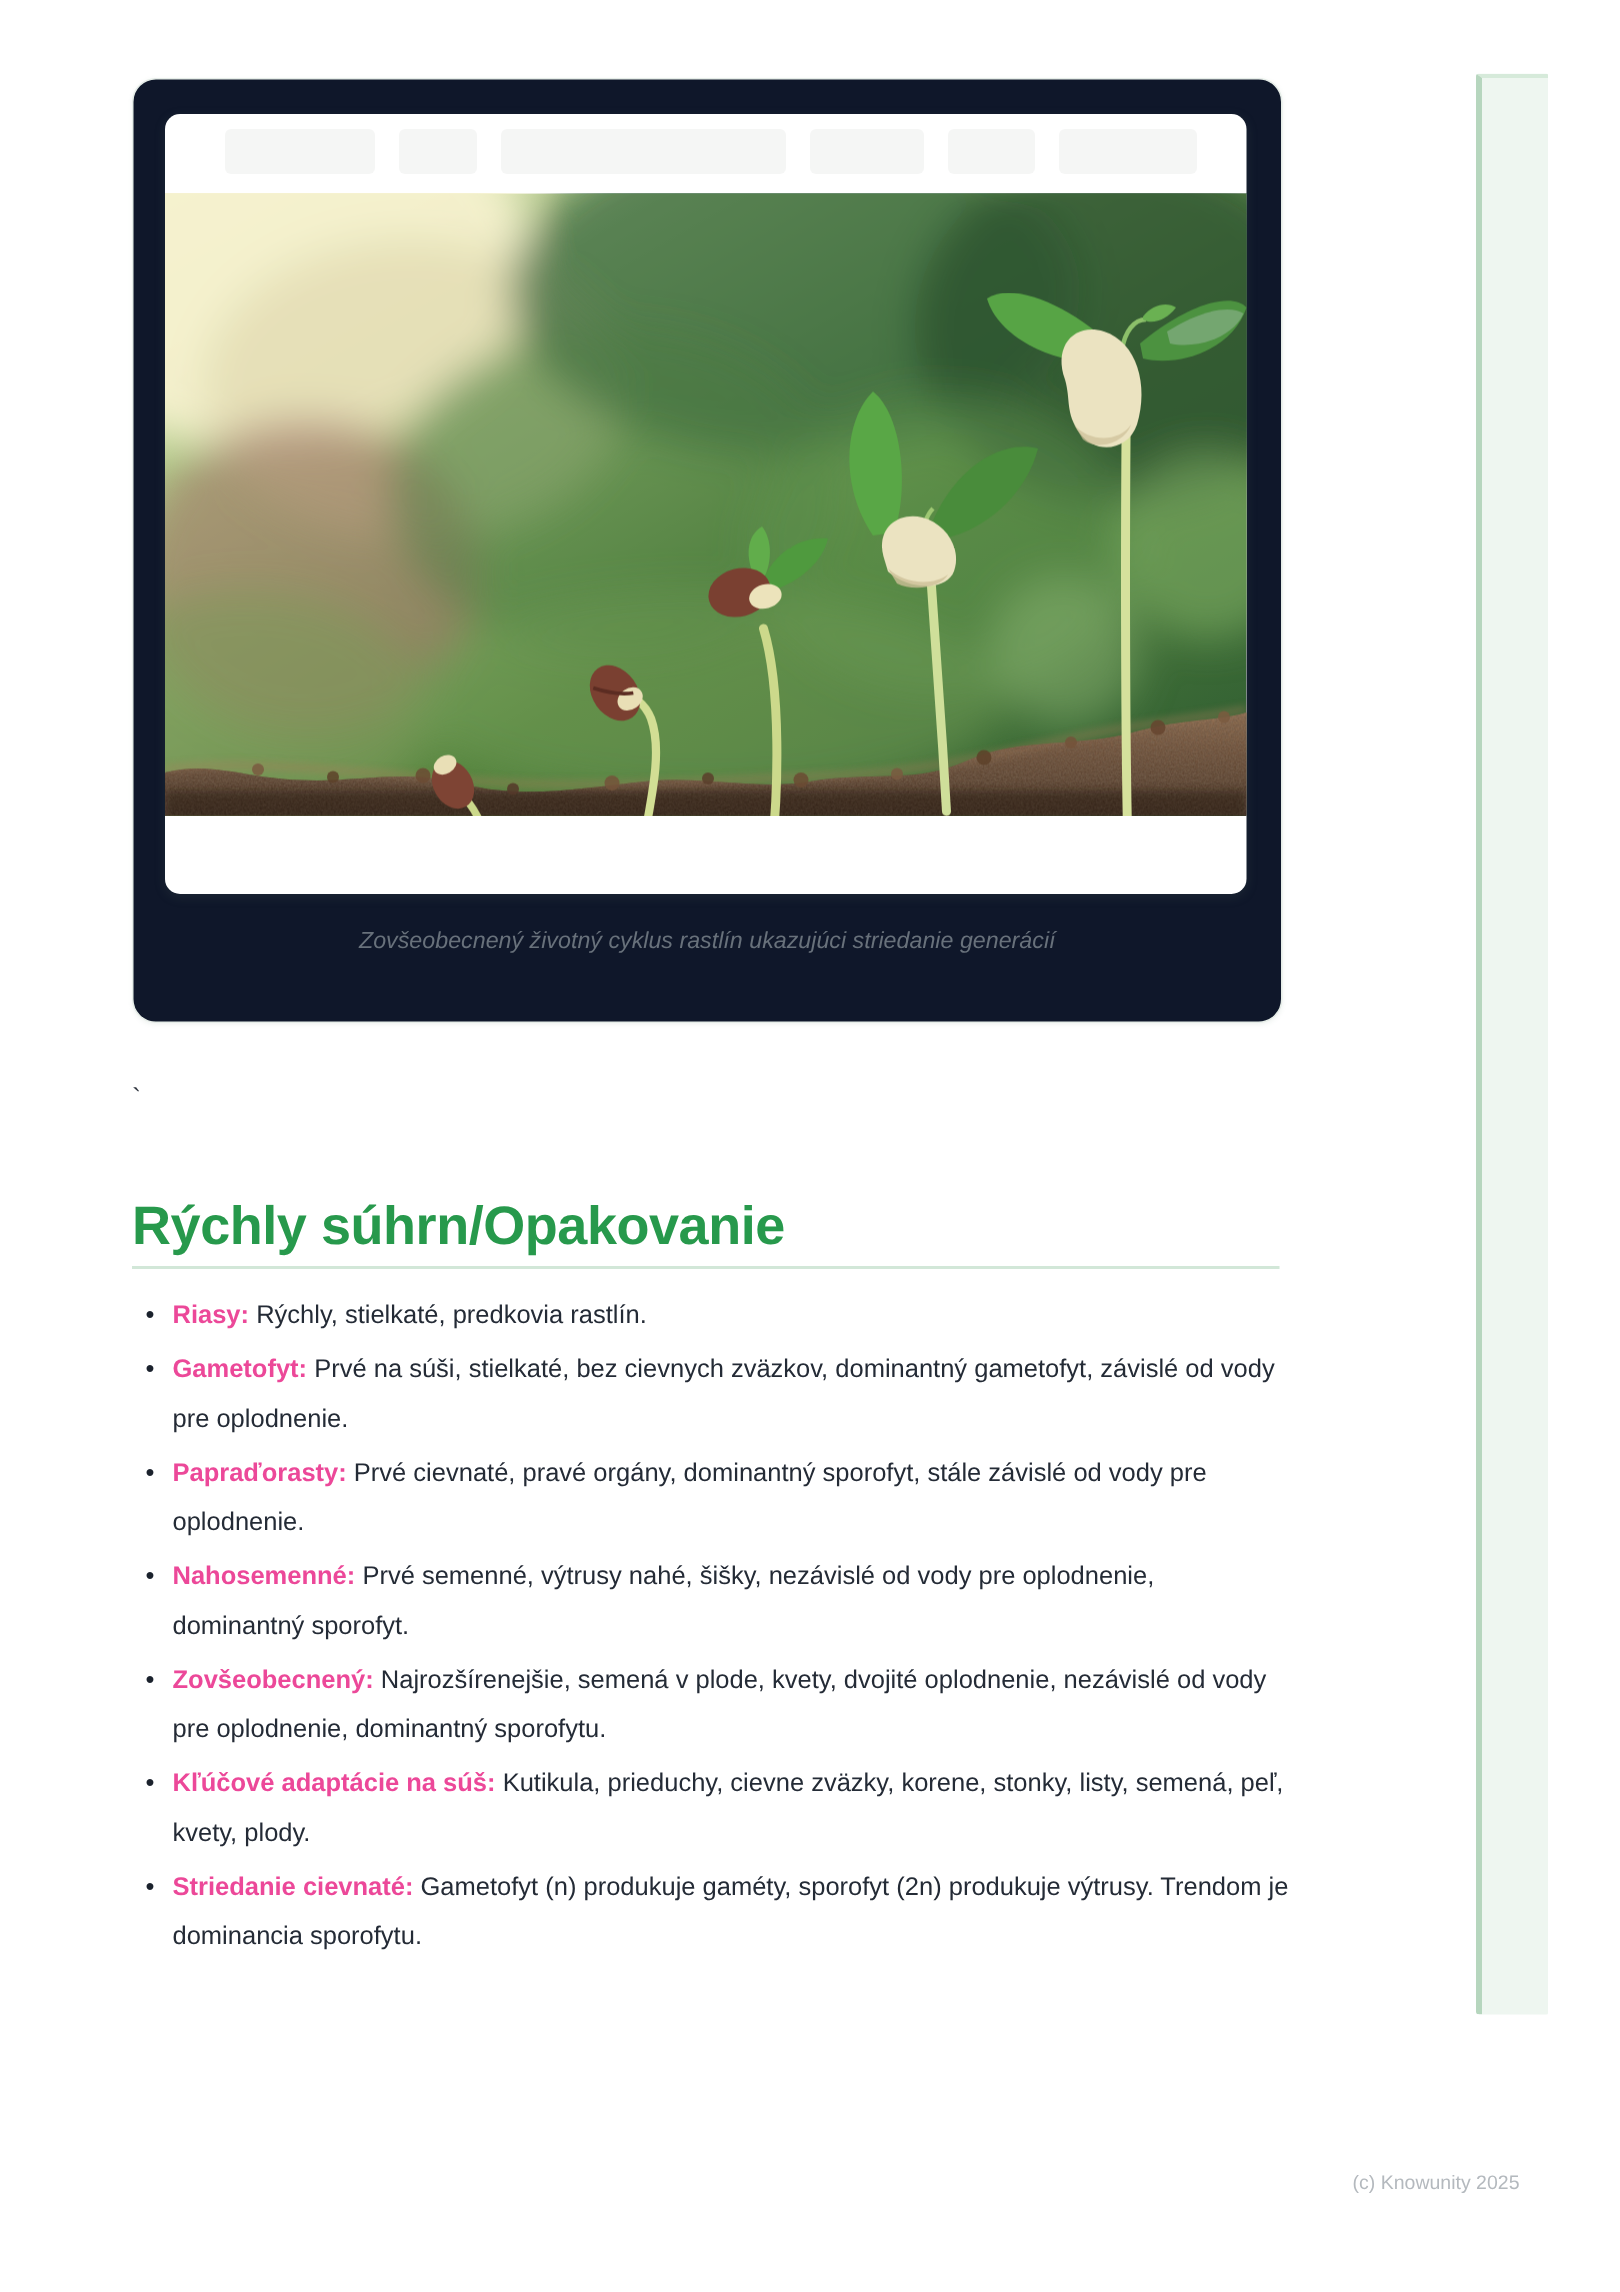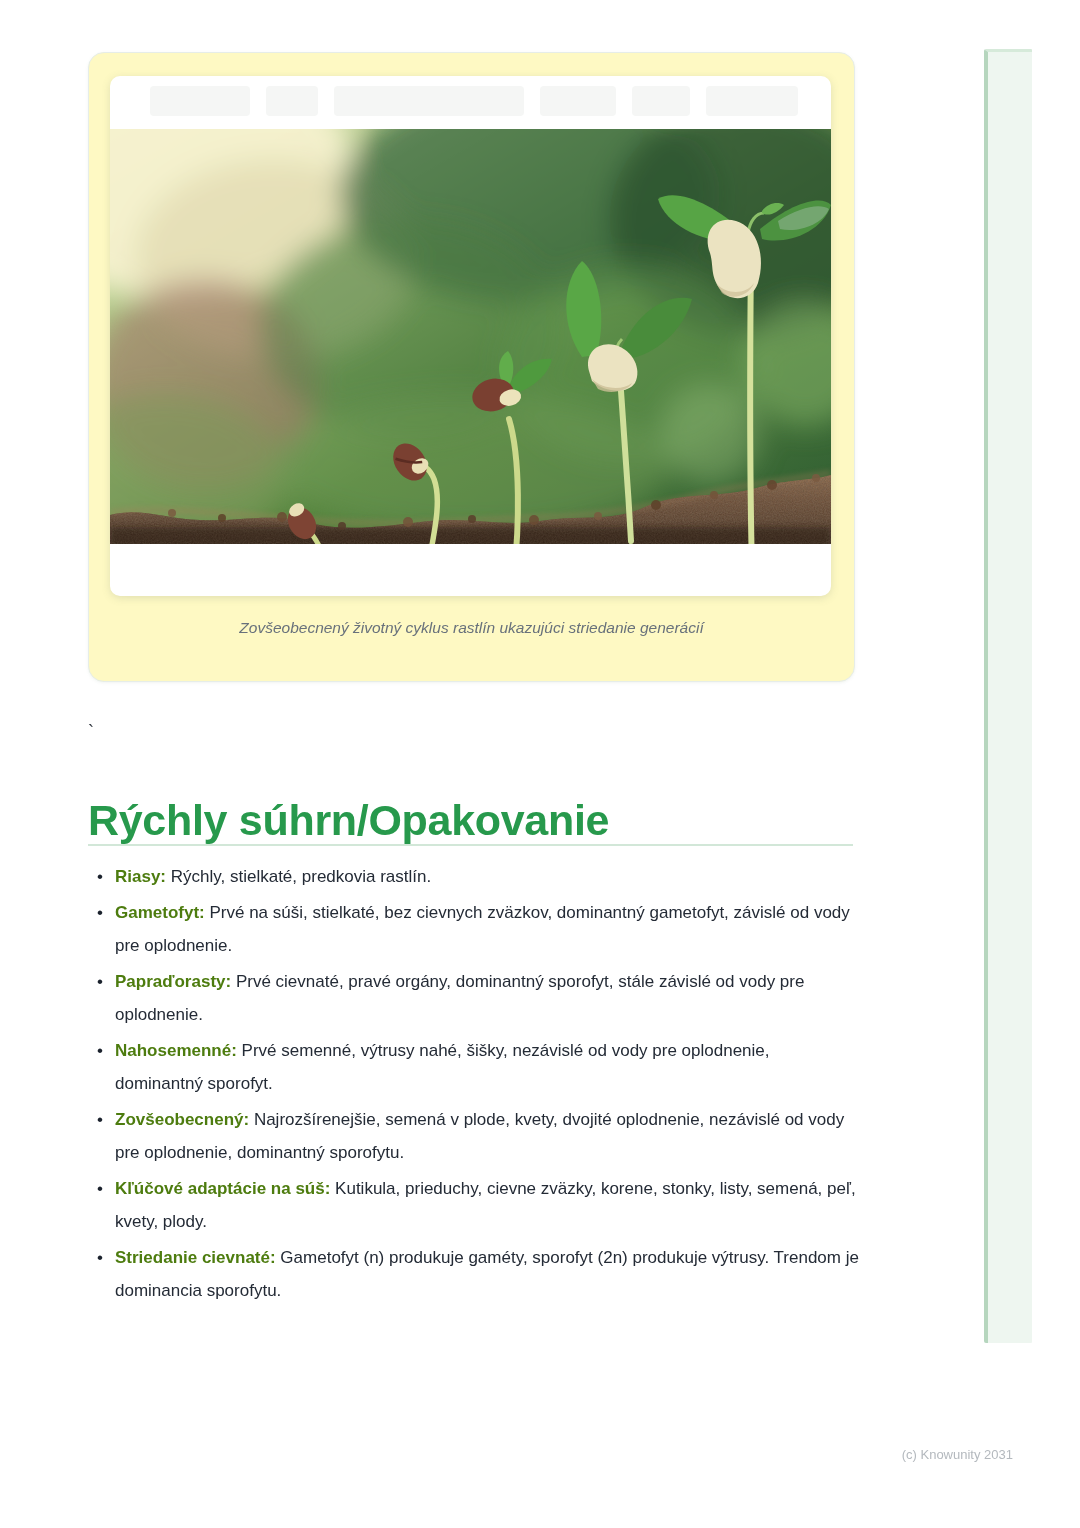--- a/index.html
+++ b/index.html
@@ -1,46 +1,46 @@
 <!DOCTYPE html>
 <html><head>
 <meta charset="utf-8">
 <style>
   html,body{margin:0;padding:0;background:#ffffff;}
   .page{position:relative;width:1080px;height:1528px;background:#ffffff;overflow:hidden;
         font-family:"Liberation Sans","DejaVu Sans",sans-serif;color:#242b36;}
 
   
   .figure-card{position:absolute;left:88px;top:52px;width:765px;height:628px;
-    background:#fef9c3;border:1px solid #e6ede8;border-radius:16px;
+    background:#0f172a;border:1px solid #e6ede8;border-radius:16px;
     box-shadow:0 1px 3px rgba(140,165,150,.12);}
   .photo-card{position:absolute;left:21px;top:23px;width:721px;height:520px;
     background:#ffffff;border-radius:10px;overflow:hidden;
     box-shadow:0 2px 8px rgba(90,110,100,.18);}
   .ghost-row{position:absolute;left:0;top:10px;width:100%;height:32px;}
   .ghost{position:absolute;top:0;height:30px;border-radius:4px;background:#3a4a44;opacity:.05;}
   .photo{position:absolute;left:0;top:53px;width:721px;height:415px;}
   .figure-caption{position:absolute;left:0;top:566px;width:100%;text-align:center;
     font-style:italic;font-size:15.5px;color:#68717b;}
 
   
   .stray{position:absolute;left:88px;top:722px;font-size:18px;color:#30363f;line-height:20px;}
 
   
   .section-title{position:absolute;left:88px;top:796px;margin:0;
-    font-size:43px;font-weight:700;letter-spacing:-.3px;color:#27994c;}
+    font-size:36px;font-weight:700;letter-spacing:-.3px;color:#27994c;}
   .section-divider{position:absolute;left:88px;top:844px;width:765px;height:2px;
     background:#d2e7d8;border:none;}
 
   
   .summary-list{position:absolute;left:88px;top:860px;width:772px;margin:0;padding:0;
     list-style:none;font-size:17px;line-height:33px;color:#242b36;}
   .summary-list li{position:relative;padding-left:27px;margin:0 0 3px 0;}
   .summary-list li .bullet{position:absolute;left:9px;top:0;font-size:17px;color:#1b222d;}
-  .term{font-weight:700;color:#4d7c0f;}
+  .term{font-weight:700;color:#ec4899;}
 
   
   .footer-copyright{position:absolute;right:67px;top:1447px;font-size:13px;color:#b4b9be;}
 
   
   .scrollbar-track{position:absolute;left:984px;top:49px;width:44px;height:1291px;
     background:#eef6f0;border-left:4px solid #b6d6be;border-top:3px solid #d6eada;
     border-radius:2px 1px 1px 2px;}
 </style>
 </head>
@@ -189,17 +189,17 @@
   <ul class="summary-list">
     <li><span class="bullet">•</span><span class="term">Riasy:</span> <span>Rýchly, stielkaté, predkovia rastlín.</span></li>
     <li><span class="bullet">•</span><span class="term">Gametofyt:</span> <span>Prvé na súši, stielkaté, bez cievnych zväzkov, dominantný gametofyt, závislé od vody pre oplodnenie.</span></li>
     <li><span class="bullet">•</span><span class="term">Papraďorasty:</span> <span>Prvé cievnaté, pravé orgány, dominantný sporofyt, stále závislé od vody pre oplodnenie.</span></li>
     <li><span class="bullet">•</span><span class="term">Nahosemenné:</span> <span>Prvé semenné, výtrusy nahé, šišky, nezávislé od vody pre oplodnenie, dominantný sporofyt.</span></li>
     <li><span class="bullet">•</span><span class="term">Zovšeobecnený:</span> <span>Najrozšírenejšie, semená v plode, kvety, dvojité oplodnenie, nezávislé od vody pre oplodnenie, dominantný sporofytu.</span></li>
     <li><span class="bullet">•</span><span class="term">Kľúčové adaptácie na súš:</span> <span>Kutikula, prieduchy, cievne zväzky, korene, stonky, listy, semená, peľ, kvety, plody.</span></li>
     <li><span class="bullet">•</span><span class="term">Striedanie cievnaté:</span> <span>Gametofyt (n) produkuje gaméty, sporofyt (2n) produkuje výtrusy. Trendom je dominancia sporofytu.</span></li>
   </ul>
 
-  <div class="footer-copyright">(c) Knowunity 2031</div>
+  <div class="footer-copyright">(c) Knowunity 2025</div>
 
   <div class="scrollbar-track"></div>
 
 </div>
 
 </body></html>

